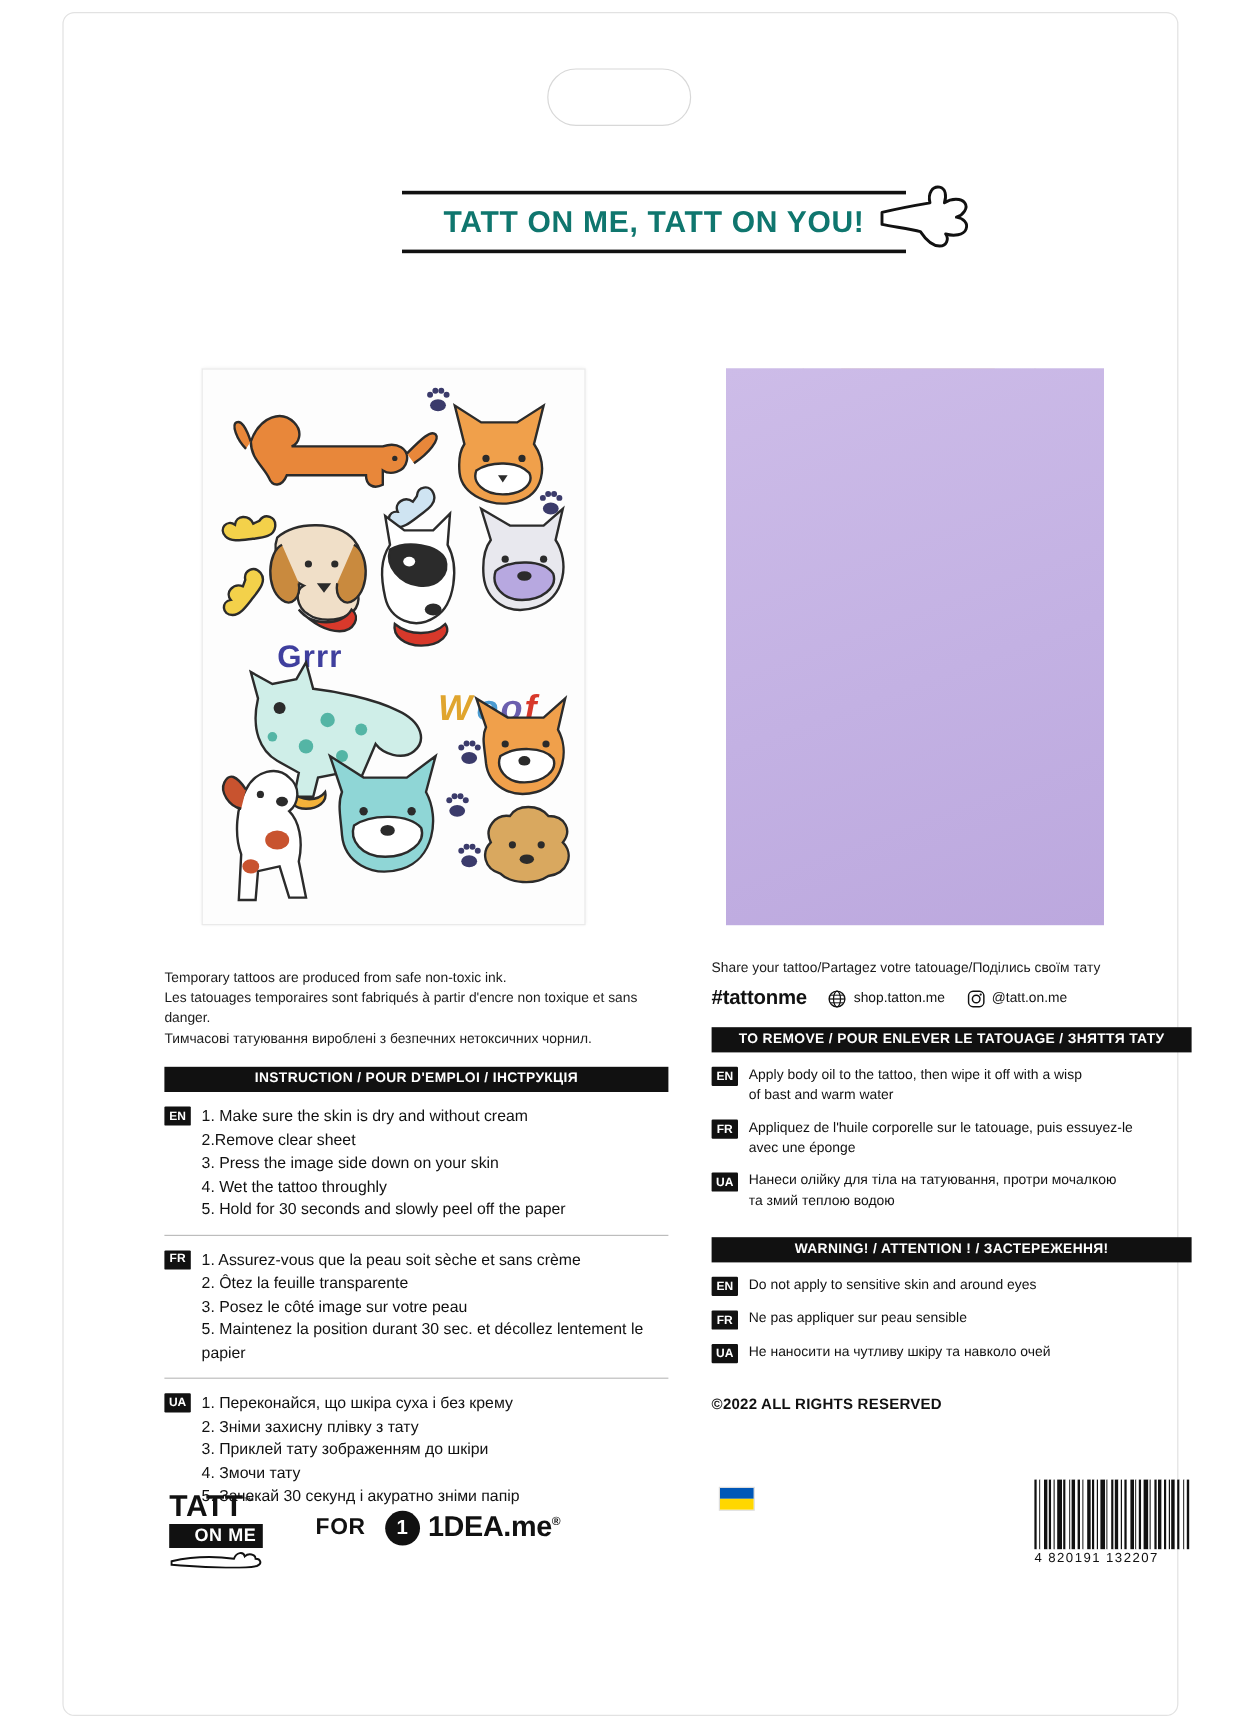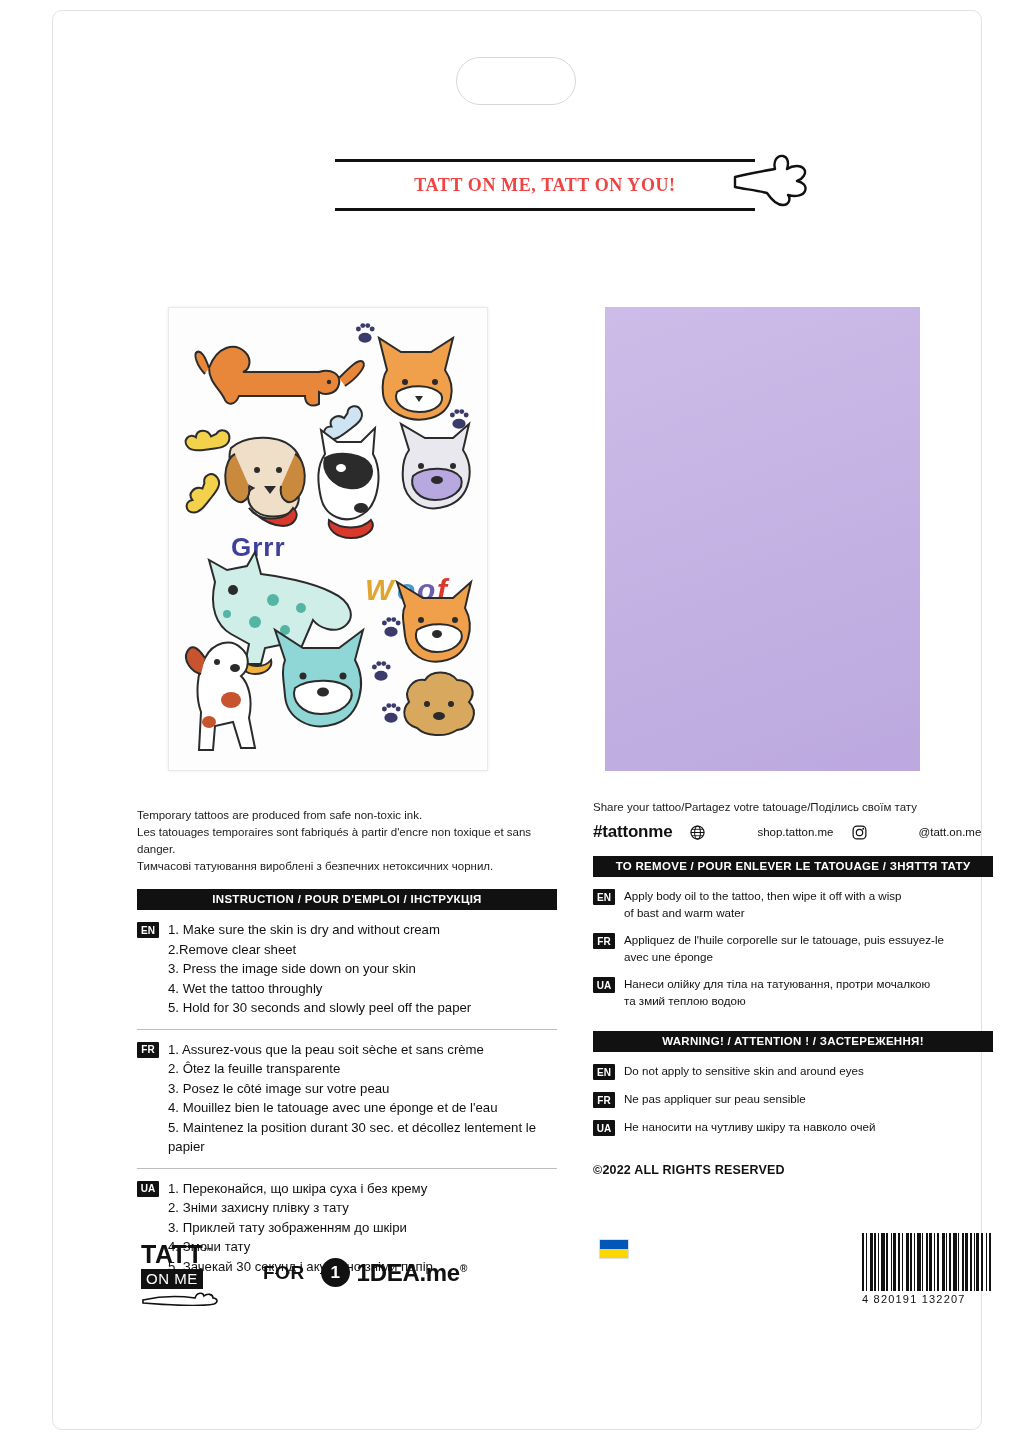--- a/index.html
+++ b/index.html
@@ -43,26 +43,25 @@
     left: 0; top: 0;
     width: 420px; height: 52px;
     border-top: 3px solid #111;
     border-bottom: 3px solid #111;
     box-sizing: border-box;
     display: flex;
     align-items: center;
     justify-content: center;
   }
   .header-title {
-    font-size: 18px;
+    font-size: 25px;
     font-weight: bold;
     letter-spacing: 0.6px;
-    color: #ef4444;
+    color: #0f766e;
     white-space: nowrap;
-    font-family: Liberation Serif, serif;
   }
   .hand-icon {
     position: absolute;
     left: 398px; top: -12px;
     width: 80px; height: 70px;
   }
   
   .sticker-sheet {
     position: absolute;
     left: 115px; top: 296px;
@@ -108,42 +107,42 @@
     margin-right: 9px; margin-top: 2px;
     border-radius: 1px;
   }
   .lang-lines { font-size: 13.2px; line-height: 19.5px; color: #111; }
   .lang-lines.small { font-size: 11.6px; line-height: 17px; }
   .divider { border-top: 1px solid #bdbdbd; margin-top: 11px; }
 
   .share-title { font-size: 11.5px; color: #1c1c1c; }
   .share-row { display: flex; align-items: center; margin-top: 9px; }
   .hashtag { font-size: 17px; font-weight: bold; color: #111; letter-spacing: -0.2px; text-align: center; }
-  .share-item { display:flex; align-items:center; margin-left: 18px; font-size: 11.5px; color:#111;gap:46px; }
+  .share-item { display:flex; align-items:center; margin-left: 18px; font-size: 11.5px; color:#111; }
   .share-item .gi { margin-right: 6px; display:flex; }
 
   .copyright { margin-top: 26px; font-size: 12.5px; font-weight: bold; line-height: 16px; color: #111; letter-spacing: 0.2px; }
 
   .cert-row { position: absolute; left: 540px; top: 1228px; width: 410px; display: flex; align-items: flex-end; }
   .cert-text { font-size: 8.6px; line-height: 11.5px; color: #1c1c1c; width: 215px; }
   .flag { width: 30px; height: 20px; margin-left: 6px; margin-bottom: 2px; border: 1px solid #ddd; box-sizing: border-box; }
   .flag .f1 { height: 50%; background: #0057b7; }
   .flag .f2 { height: 50%; background: #ffd700; }
 
   .barcode-wrap { position: absolute; left: 809px; top: 1222px; width: 160px; }
   .barcode { height: 58px; display: flex; align-items: flex-end; }
   .barcode i { display:block; background:#111; height:100%; }
   .barcode-num { font-size: 11px; letter-spacing: 1.2px; margin-top: 2px; color:#111; display:flex; }
 
   
   .brand { position: absolute; left: 88px; top: 1228px; display: flex; align-items: center; }
   .tatt-logo { position: relative; width: 104px; }
   .tatt-line1 { font-size: 25px; font-weight: bold; letter-spacing: 0.5px; color: #111; line-height: 25px; }
   .tm { font-size: 9px; vertical-align: super; font-weight: bold; }
-  .tatt-line2 { background:#111; color:#fff; font-size: 15px; font-weight: normal; letter-spacing: 0.5px; padding: 1px 5px 2px 5px; display:inline-block; margin-top: 2px;}
+  .tatt-line2 { background:#111; color:#fff; font-size: 15px; font-weight: bold; letter-spacing: 0.5px; padding: 1px 5px 2px 21px; display:inline-block; margin-top: 2px;}
   .for-label { font-size: 19px; font-weight: bold; color:#111; margin: 0 16px 0 18px; letter-spacing: 0.5px;}
   .idea { display:flex; align-items:center; }
   .idea-circle { width: 29px; height: 29px; border-radius: 50%; background:#111; color:#fff; font-size:17px; font-weight:bold; display:flex; align-items:center; justify-content:center; margin-right: 7px;}
   .idea-text { font-size: 24px; font-weight: bold; color:#111; letter-spacing:-0.3px; }
   .reg { font-size: 10px; vertical-align: super; }
 
   .word-grrr { font-family: "Liberation Sans", sans-serif; font-weight: bold; }
 </style>
 </head>
 <body>
@@ -418,21 +417,20 @@
       </div>
     </div>
     <div class="divider"></div>
 
     <div class="lang-block">
       <div class="lang-tag">FR</div>
       <div class="lang-lines">
         <div>1. Assurez-vous que la peau soit sèche et sans crème</div>
         <div>2. Ôtez la feuille transparente</div>
         <div>3. Posez le côté image sur votre peau</div>
-        <div>4. Mouillez bien le tatouage avec une éponge et de l'eau</div>
         <div>5. Maintenez la position durant 30 sec. et décollez lentement le papier</div>
       </div>
     </div>
     <div class="divider"></div>
 
     <div class="lang-block">
       <div class="lang-tag">UA</div>
       <div class="lang-lines">
         <div>1.  Переконайся, що шкіра суха і без крему</div>
         <div>2. Зніми захисну плівку з тату</div>

